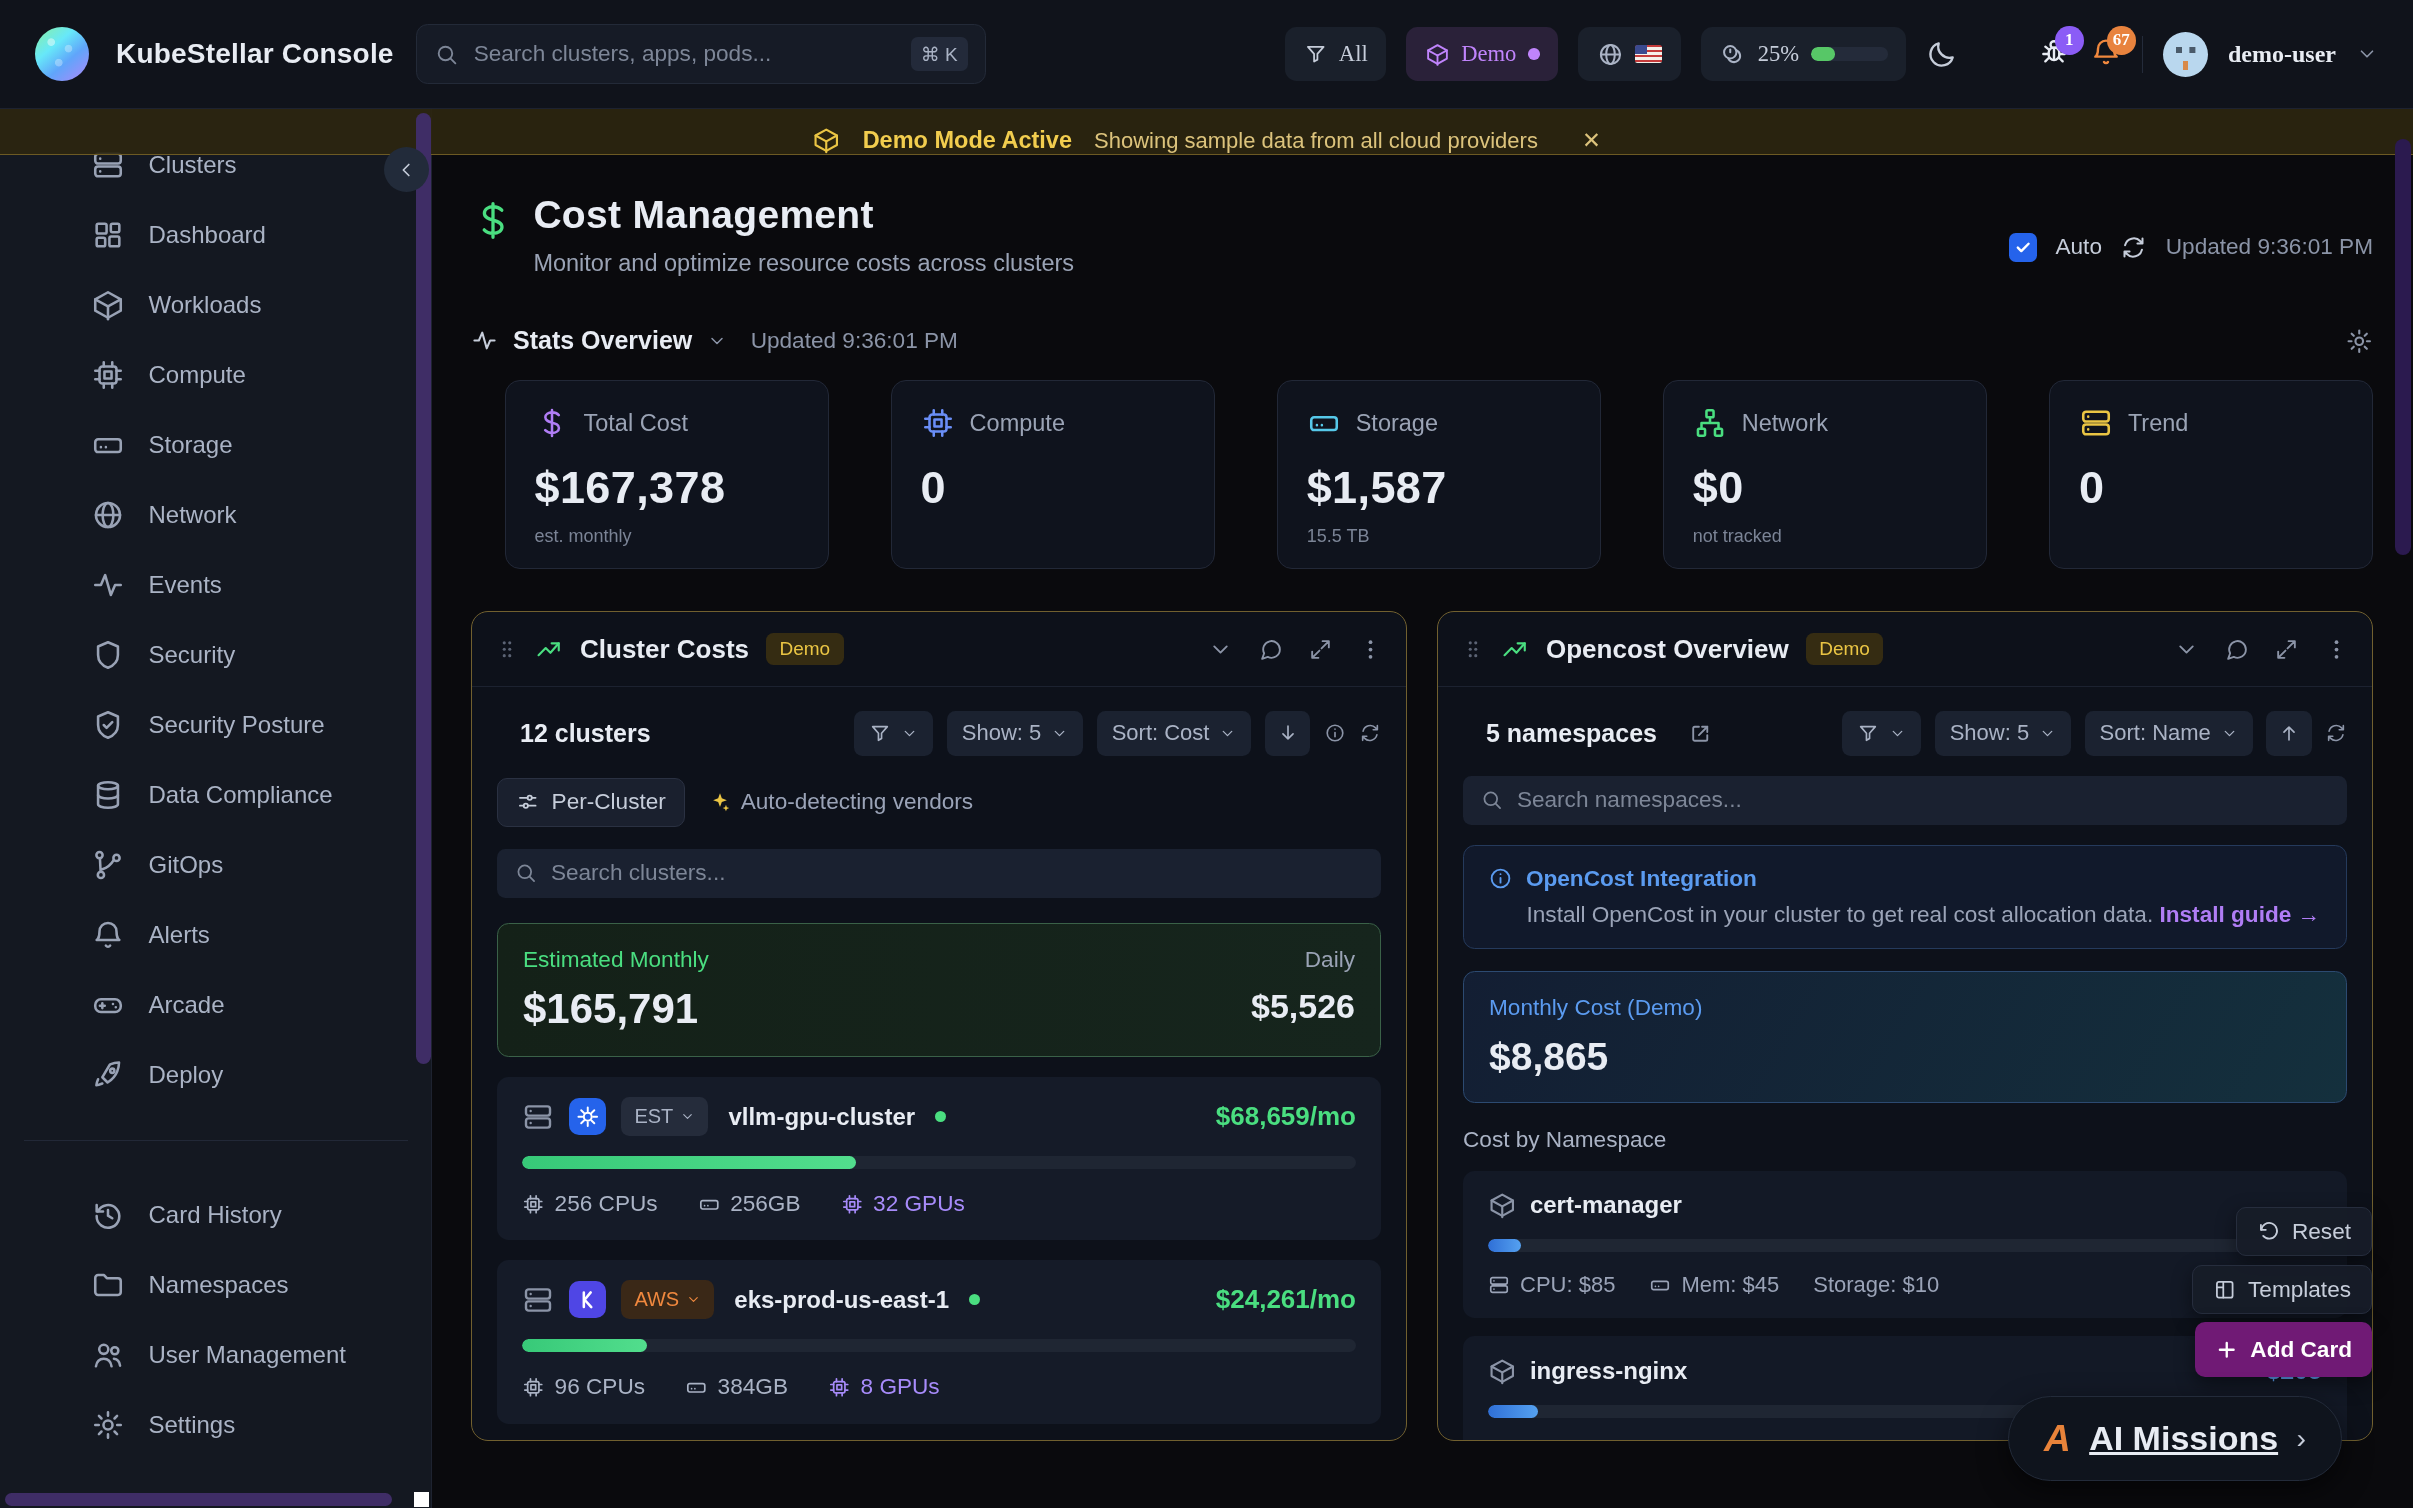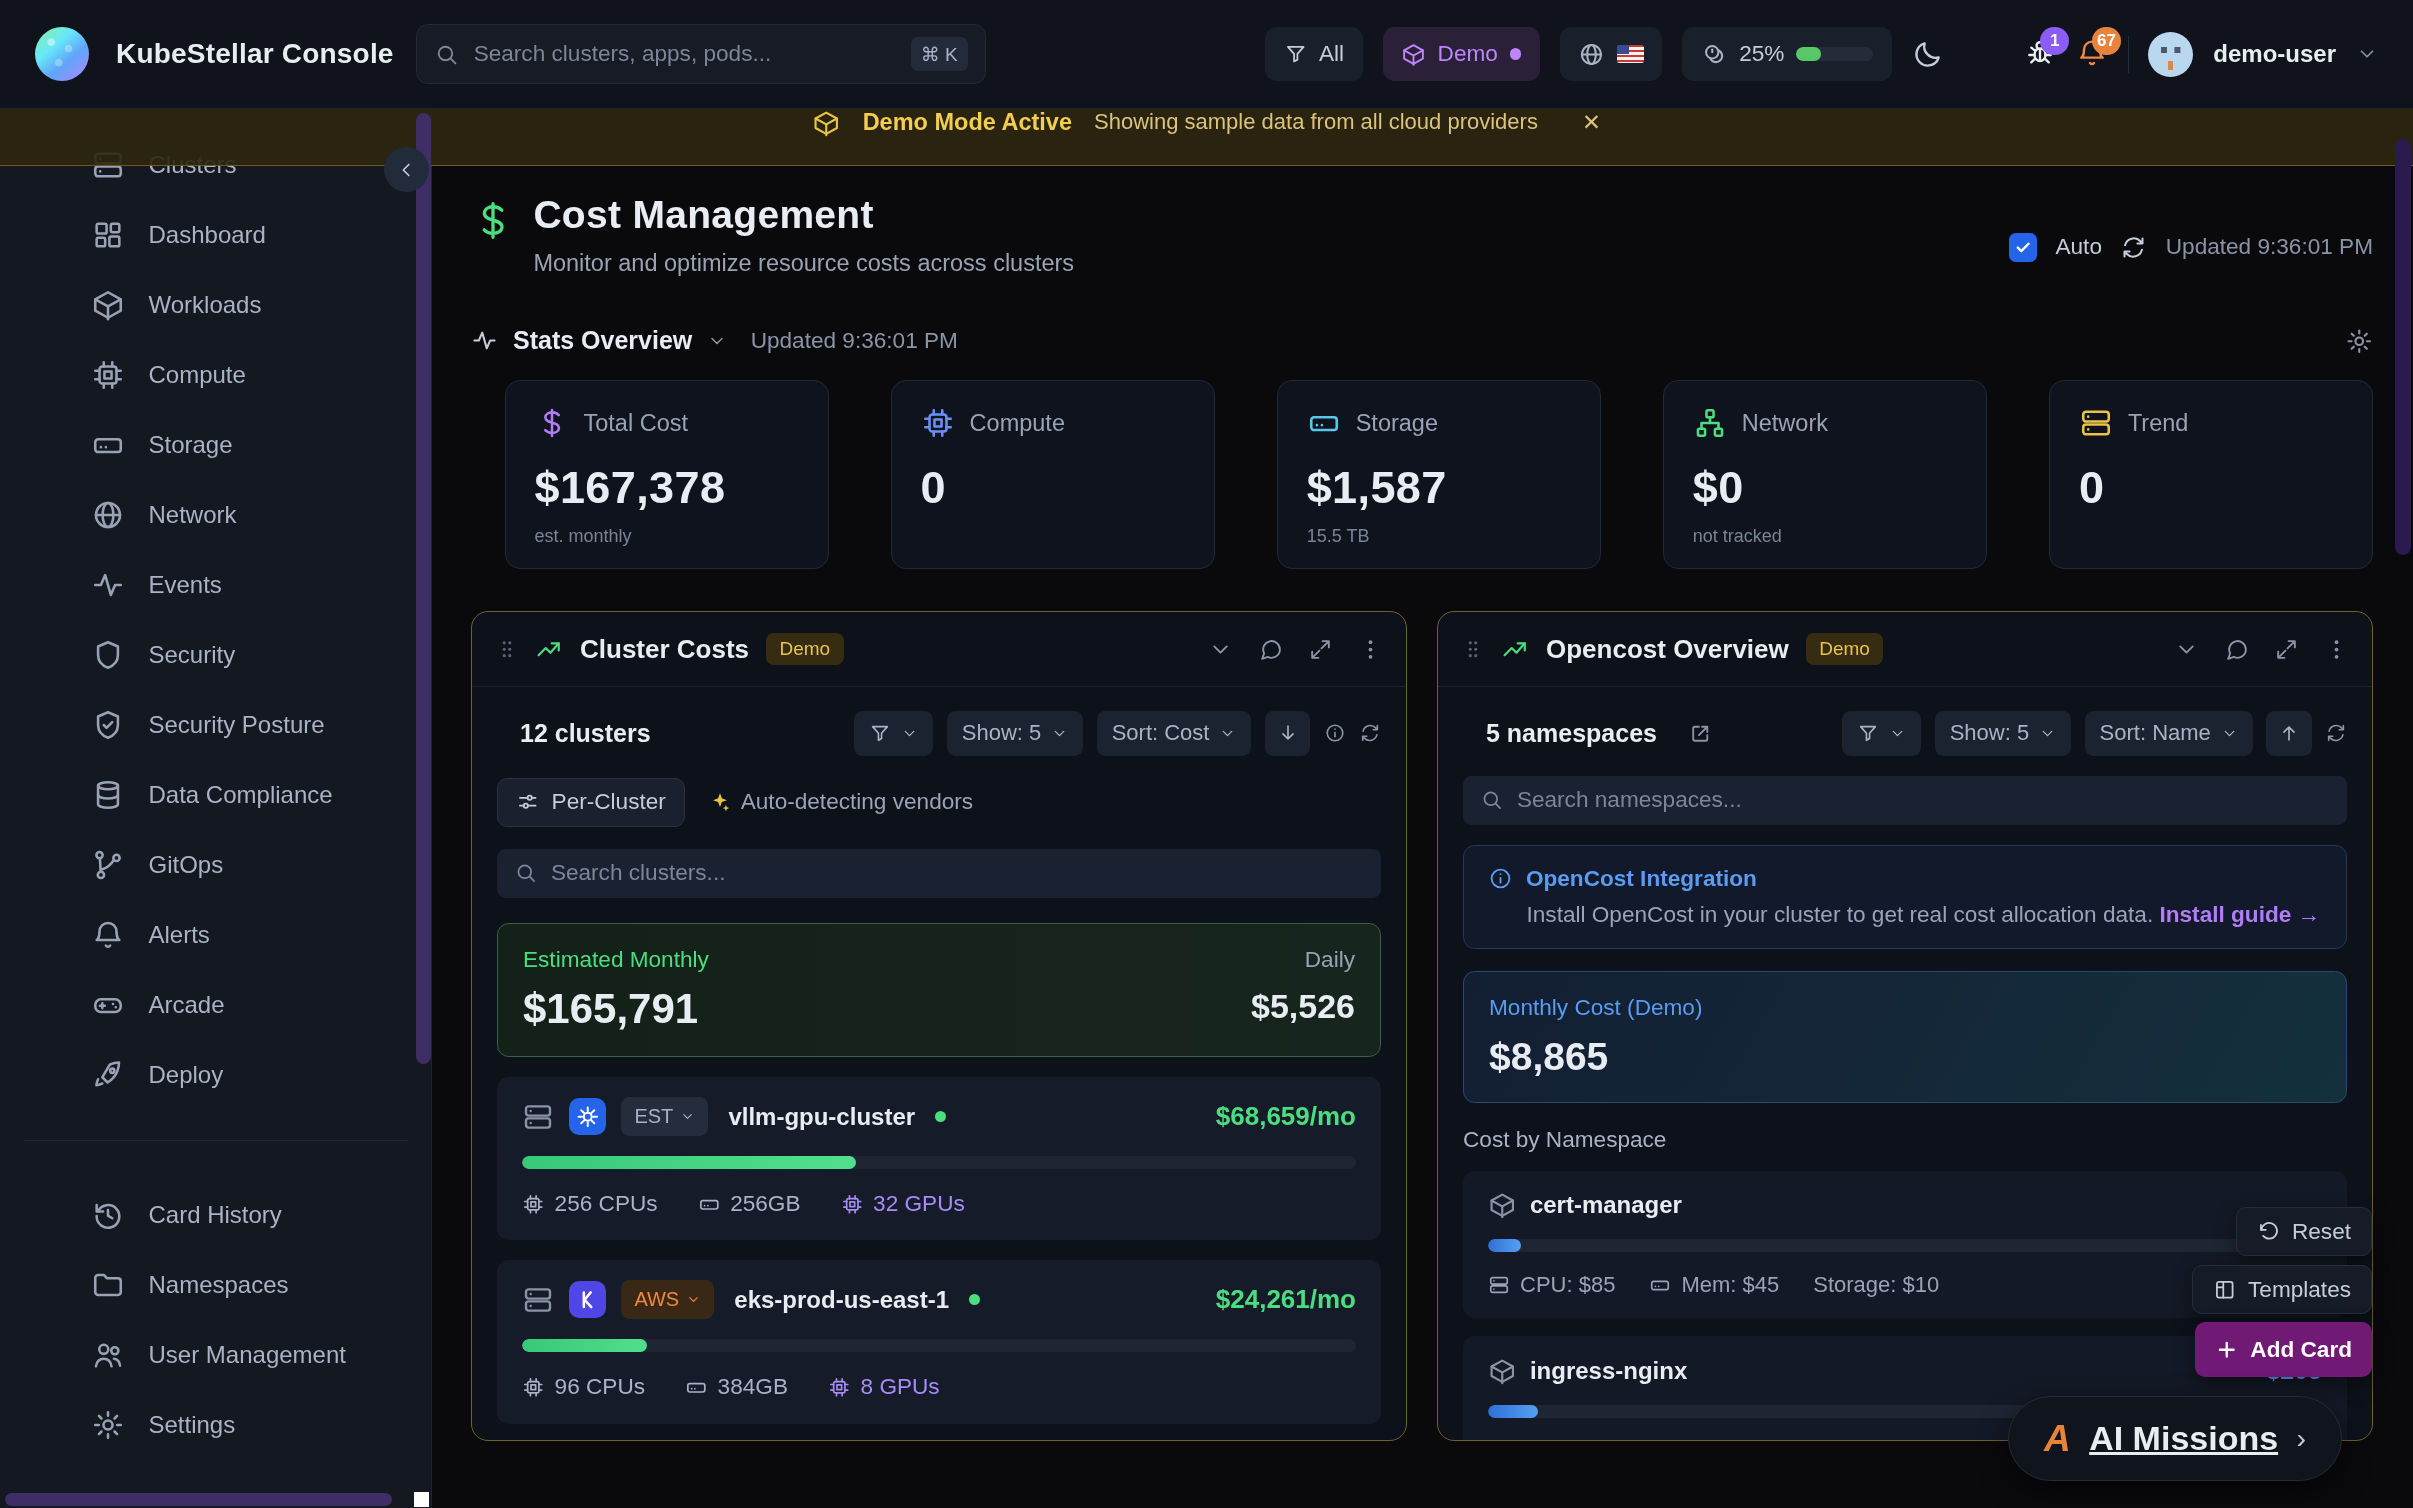--- a/index.html
+++ b/index.html
@@ -17,21 +17,21 @@
       radial-gradient(circle at 30% 28%, rgba(255,255,255,.45) 0 3.4px, rgba(255,255,255,0) 4.2px),
       radial-gradient(circle at 62% 40%, rgba(255,255,255,.3) 0 3.4px, rgba(255,255,255,0) 4.2px),
       radial-gradient(circle at 44% 66%, rgba(255,255,255,.3) 0 3.4px, rgba(255,255,255,0) 4.2px),
       linear-gradient(140deg,#86efac 5%,#67e8f9 35%,#60a5fa 62%,#a78bfa 95%); }
   .app-title { font-size:28px; font-weight:bold; letter-spacing:0.2px; margin-left:5px; white-space:nowrap; }
   .h-search { width:570px; height:60px; background:#161b26; border:0.8px solid #232a38; border-radius:11.7px;
     display:flex; align-items:center; gap:15px; padding:0 17px; }
   .h-search input { flex:1; color:#cdd4e0; font-size:22.6px; }
   .h-search input::placeholder { color:#7d8697; }
   .kbd { background:#232a3a; color:#aab3c5; border-radius:6.7px; font-size:19px; padding:5.9px 10px; white-space:nowrap; }
-  .h-right { margin-left:auto; display:flex; align-items:center; gap:20px; }
+  .h-right { margin-left:auto; display:flex; align-items:center; gap:20px;font-family:Liberation Serif, serif; }
   .pill { height:54px; background:#1a202b; border-radius:11.7px; display:flex; align-items:center;
     gap:11.7px; padding:0 18.4px; color:#c6cdda; font-size:22.6px; white-space:nowrap; }
   .pill.demo { background:#2a2139; color:#c084fc; }
   .dot { width:11.7px; height:11.7px; border-radius:50%; background:#c084fc; }
   .flag { width:27px; height:18.4px; border-radius:2.5px; position:relative; overflow:hidden;
     background:repeating-linear-gradient(180deg,#c43b3b 0 2.5px,#f5f0ea 2.5px 5px); }
   .flag::after { content:""; position:absolute; left:0; top:0; width:45%; height:50%; background:#3b4a8f; }
   .meter { width:77px; height:13.4px; background:#242b3a; border-radius:6.7px; overflow:hidden; }
   .meter > span { display:block; height:100%; width:32%; background:#57c767; border-radius:6.7px; }
   .badge-wrap { position:relative; }
@@ -42,22 +42,22 @@
   .minilogo { width:40px; height:40px; }
   .minilogo .logo { width:40px; height:40px; }
   .vdiv { width:0.8px; height:37px; background:#242b3a; }
   .avatar { width:45px; height:45px; border-radius:50%; background:#b9d7ee; position:relative; }
   .avatar::before { content:""; position:absolute; left:12.6px; top:15px; width:5.9px; height:6.7px; background:#4a5a6a;
     box-shadow:13.4px 0 0 #4a5a6a; }
   .avatar::after { content:""; position:absolute; left:20px; bottom:6.7px; width:5px; height:8.4px; background:#d88a4a; }
   .username { font-size:24px; font-weight:bold; }
 
   
-  .banner { position:absolute; top:109px; left:0; right:0; height:57px; background:rgba(44,38,16,.90);
-    border-bottom:0.8px solid #6d5a23; z-index:10; display:flex; align-items:flex-start; justify-content:center; gap:22px; }
+  .banner { position:absolute; top:109px; left:0; right:0; height:46px; background:rgba(44,38,16,.90);
+    border-bottom:0.8px solid #6d5a23; z-index:10; display:flex; align-items:flex-end; justify-content:center; gap:22px; }
   .banner-title { color:#f2cd4e; font-size:23.5px; font-weight:bold; }
   .banner-msg { color:#dcc37c; font-size:22px; }
   .banner-close { color:#dcc37c; font-size:22.6px; margin-left:22px; cursor:pointer; }
 
   
   .sidebar { position:absolute; left:0; top:109px; bottom:0; width:432px; background:#141821;
     border-right:0.8px solid #1e2330; z-index:1; overflow:hidden; }
   .nav { padding-top:21px; }
   .side-item { height:70px; display:flex; align-items:center; gap:23.5px; padding-left:91px;
     color:#aab3c5; font-size:24px; cursor:pointer; }

